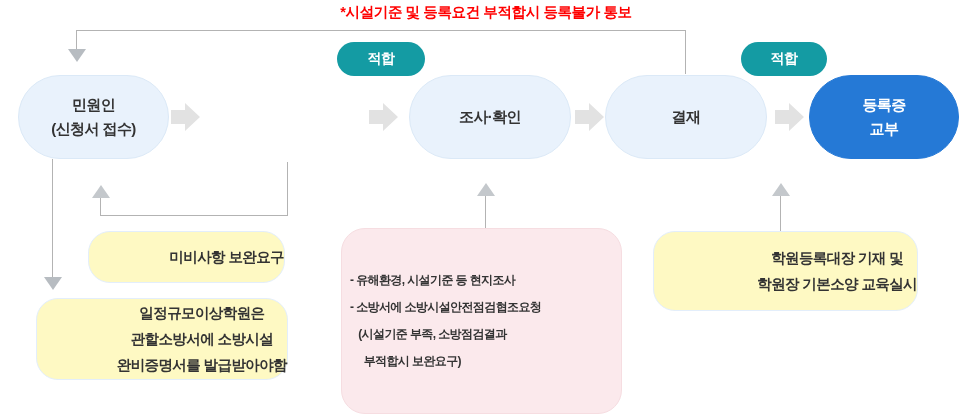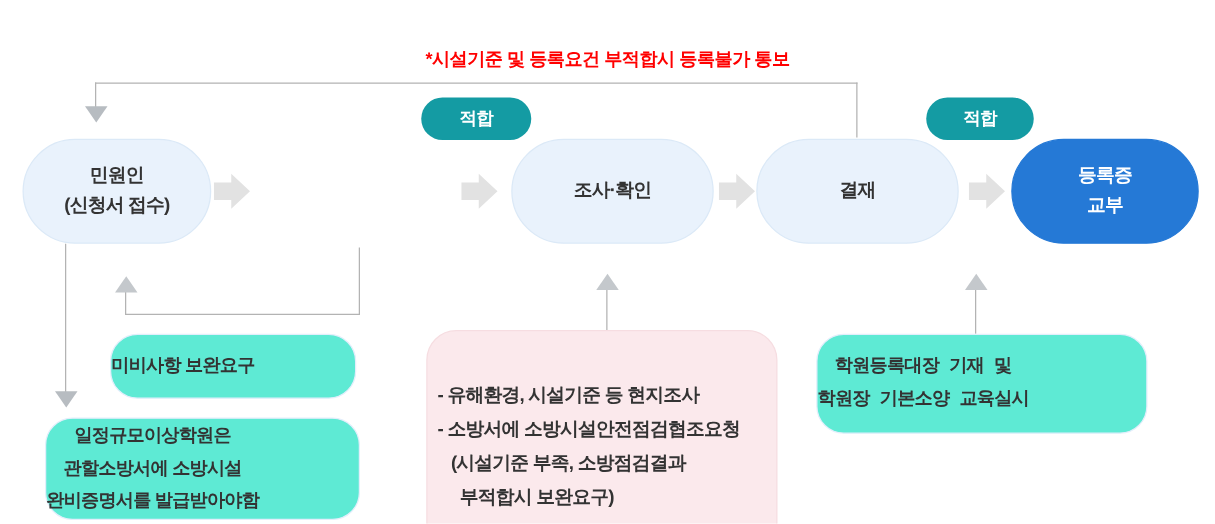--- a/index.html
+++ b/index.html
@@ -12,21 +12,21 @@
     font-family: "Liberation Sans", "DejaVu Sans", sans-serif;
   }
   #flowchart {
     position: relative;
     width: 972px;
     height: 419px;
     overflow: hidden;
     background: #ffffff;
   }
   
-  .abs { position: absolute; box-sizing: border-box; margin-top: 36px; }
+  .abs { position: absolute; box-sizing: border-box; }
 
   
   .notice {
     left: 0;
     top: 0;
     width: 972px;
     text-align: center;
     color: #ff0000;
     font-size: 14.5px;
     font-weight: bold;
@@ -66,44 +66,44 @@
     align-items: center;
     justify-content: center;
     color: #ffffff;
     font-size: 14px;
     font-weight: bold;
     letter-spacing: -0.5px;
   }
 
   
   .note {
-    background: #5eead4;
+    background: #fef9c3;
     border: 1px solid #e3eefb;
     border-radius: 22px;
     display: flex;
     align-items: center;
-    justify-content: flex-start;
+    justify-content: flex-end;
     text-align: center;
     color: #333333;
     font-size: 14.5px;
     font-weight: bold;
     letter-spacing: -0.6px;
     line-height: 26px;
   }
   .note.pink {
     background: #fbe9ec;
     border: 1px solid #f6dde1;
     justify-content: flex-start;
     text-align: left;
     border-radius: 24px;
   }
   .note.pink .ntext {
     padding-left: 8px;
     line-height: 27px;
-    font-size: 15px;
+    font-size: 12px;
   }
   .note .ntext { white-space: pre-line; }
   .note.pink .ntext { white-space: pre; }
 
   
   .hline { background: #b3b3b3; height: 1px; }
   .vline { background: #b3b3b3; width: 1px; }
 
   .tri-down {
     width: 0; height: 0;
@@ -201,18 +201,18 @@
 완비증명서를 발급받아야함</span>
   </div>
 
   <div class="abs note pink" style="left:341px; top:228px; width:281px; height:186px;">
     <span class="ntext">- 유해환경, 시설기준 등 현지조사
 - 소방서에 소방시설안전점검협조요청
    (시설기준 부족, 소방점검결과
      부적합시 보완요구)</span>
   </div>
 
-  <div class="abs note" style="left:653px; top:231px; width:265px; height:80px;font-family:Liberation Mono, monospace;">
+  <div class="abs note" style="left:653px; top:231px; width:265px; height:80px;">
     <span class="ntext">학원등록대장 기재 및
 학원장 기본소양 교육실시</span>
   </div>
 
 </div>
 
 </body></html>

